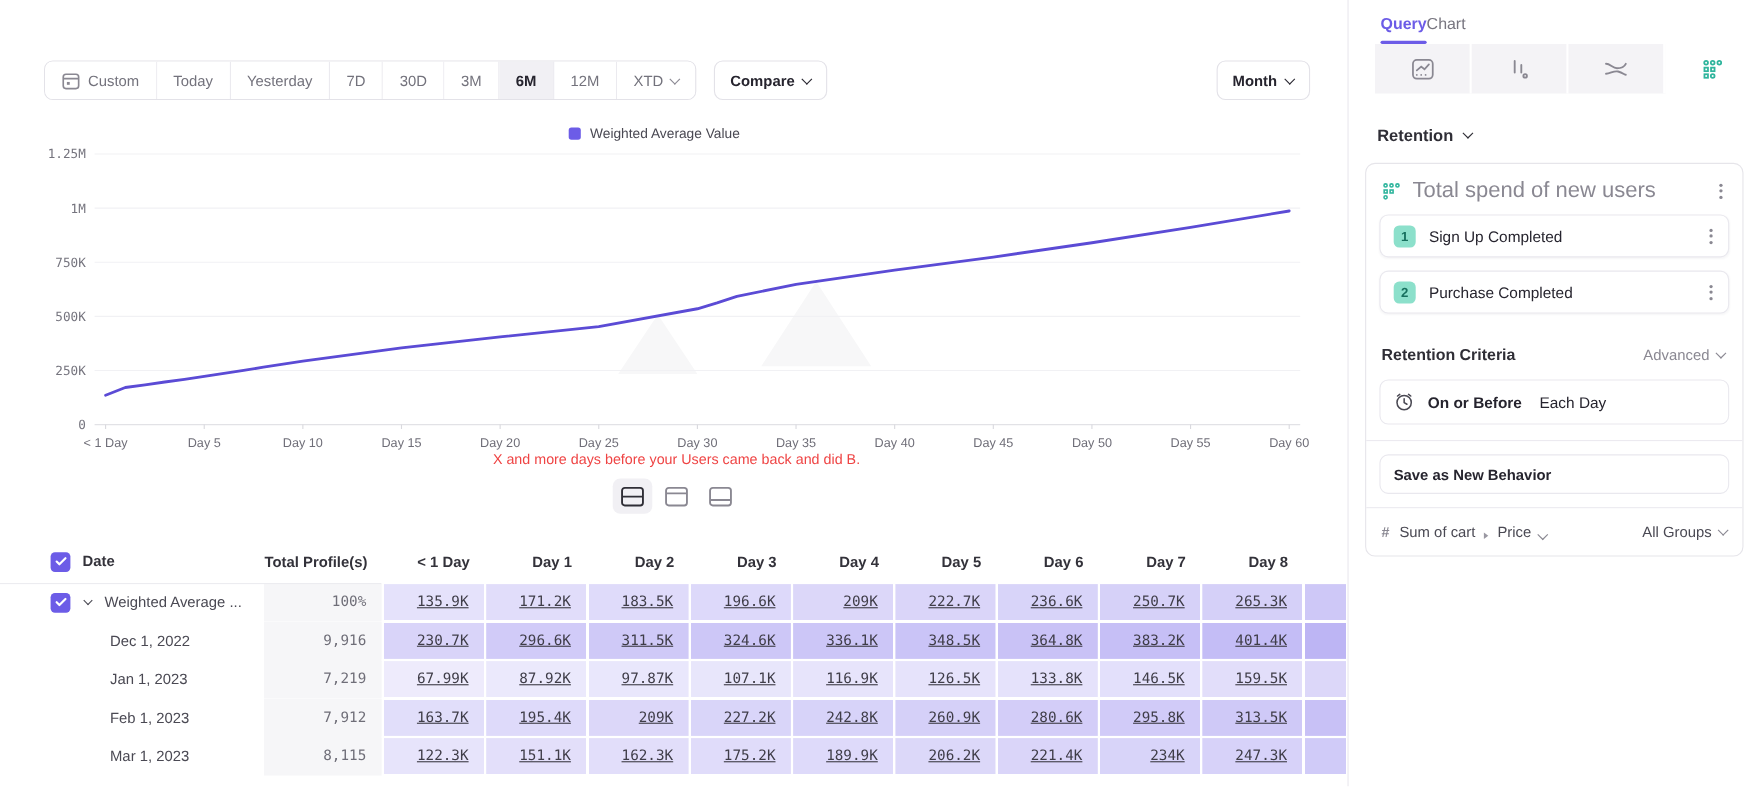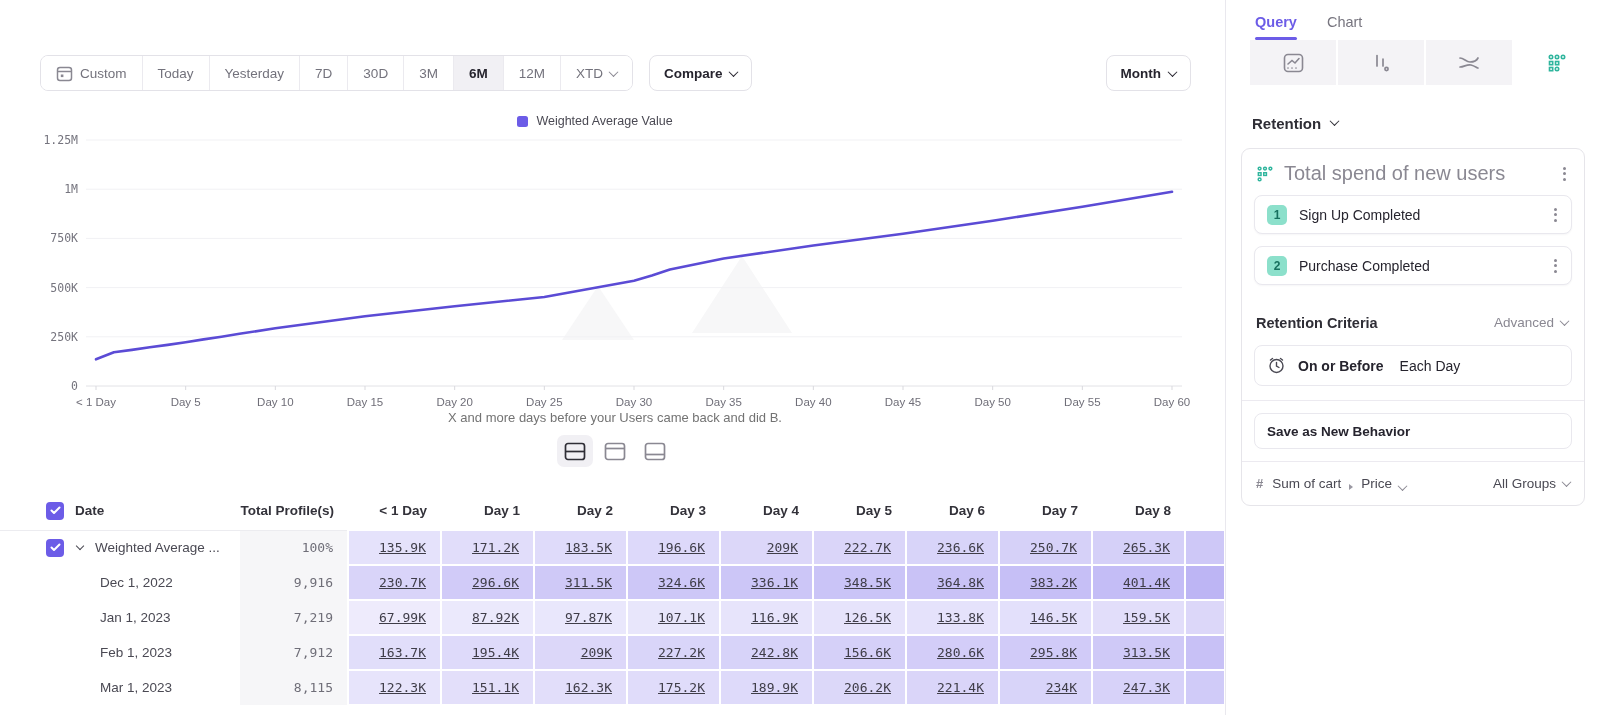--- a/index.html
+++ b/index.html
@@ -27,21 +27,21 @@
   .caret { width:7px; height:7px; border-right:1.6px solid currentColor; border-bottom:1.6px solid currentColor;
     transform:rotate(45deg) translate(-1px,-1px); display:inline-block; flex:0 0 auto; }
   .caret.gray { color:#8a8892; }
 
   
   .legend { position:absolute; top:114px; left:0; width:1190px; display:flex; justify-content:center;
     align-items:center; gap:8px; font-size:12.5px; color:#4a4953; }
   .legend .sw { width:11px; height:11px; border-radius:2.5px; }
   .chart-box { position:absolute; left:30px; top:128px; }
   .caption { position:absolute; top:410px; left:0; width:1230px; text-align:center;
-    font-size:13px; color:#737373; }
+    font-size:13px; color:#ef4444; }
   .ytick { font:11.5px "DejaVu Sans Mono",monospace; fill:#75747e; }
   .xtick { font:11.5px "Liberation Sans",sans-serif; fill:#6f6e78; }
 
   
   .layout-toggles { position:absolute; top:435px; left:0; width:1230px; display:flex;
     justify-content:center; gap:4px; }
   .ltg { width:36px; height:32px; display:flex; align-items:center; justify-content:center;
     border:none; background:transparent; border-radius:7px; cursor:pointer; color:#8a8892; }
   .ltg.sel { background:#f1f0f4; color:#2f2e36; }
 
@@ -55,21 +55,21 @@
   td.lbl.indent { padding-left:100px; }
   .mono { font-family:"DejaVu Sans Mono",monospace; font-size:13px; }
   td.total { background:#f6f6f8; color:#6f6e78; }
   td.val { color:#3f3d48; border:2px solid #fff;text-decoration:underline; }
   .cb { width:18px; height:18px; border-radius:4px; display:inline-flex; align-items:center;
     justify-content:center; vertical-align:middle; margin-right:11px; cursor:pointer; }
   .rowcaret { width:6px; height:6px; border-right:1.5px solid #4a4953; border-bottom:1.5px solid #4a4953;
     transform:rotate(45deg); display:inline-block; margin:0 12px 2px 2px; }
 
   
-  .tabs { display:flex; gap:30px; padding:14px 0 0 29px;text-align:right; }
+  .tabs { display:flex; padding:14px 0 0 29px;text-align:right; }
   .tab { font-size:14.5px; color:#77757f; padding-bottom:10px; cursor:pointer; position:relative; }
   .tab.active { font-weight:bold; }
   .tab.active .tabline { position:absolute; left:0; right:0; bottom:0; height:3px; border-radius:2px; }
   .icon-row { display:flex; margin:0 0 0 24px; height:45px; }
   .icon-cell { flex:1; display:flex; align-items:center; justify-content:center;
     background:#f4f3f6; border-right:2px solid #fff; color:#8a8892; cursor:pointer; }
   .icon-cell:last-child { border-right:none; }
   .icon-cell.active { background:#fff; color:#2fb59d; }
   .rep-type { display:flex; align-items:center; gap:10px; padding:30px 0 0 26px;
     font-size:15px; font-weight:bold; color:#2f2e36; cursor:pointer; }
@@ -318,21 +318,21 @@
               <td class="val" style="background:rgba(124,108,234,0.272)"></td>
             </tr>
             <tr>
               <td class="c1 lbl indent">Feb 1, 2023</td>
               <td class="mono total">7,912</td>
               <td class="mono val" style="background:rgba(124,108,234,0.226)">163.7K</td>
               <td class="mono val" style="background:rgba(124,108,234,0.256)">195.4K</td>
               <td class="mono val" style="background:rgba(124,108,234,0.269)">209K</td>
               <td class="mono val" style="background:rgba(124,108,234,0.286)">227.2K</td>
               <td class="mono val" style="background:rgba(124,108,234,0.301)">242.8K</td>
-              <td class="mono val" style="background:rgba(124,108,234,0.318)">156.6K</td>
+              <td class="mono val" style="background:rgba(124,108,234,0.318)">260.9K</td>
               <td class="mono val" style="background:rgba(124,108,234,0.337)">280.6K</td>
               <td class="mono val" style="background:rgba(124,108,234,0.352)">295.8K</td>
               <td class="mono val" style="background:rgba(124,108,234,0.369)">313.5K</td>
               <td class="val" style="background:rgba(124,108,234,0.419)"></td>
             </tr>
             <tr>
               <td class="c1 lbl indent">Mar 1, 2023</td>
               <td class="mono total">8,115</td>
               <td class="mono val" style="background:rgba(124,108,234,0.186)">122.3K</td>
               <td class="mono val" style="background:rgba(124,108,234,0.214)">151.1K</td>

